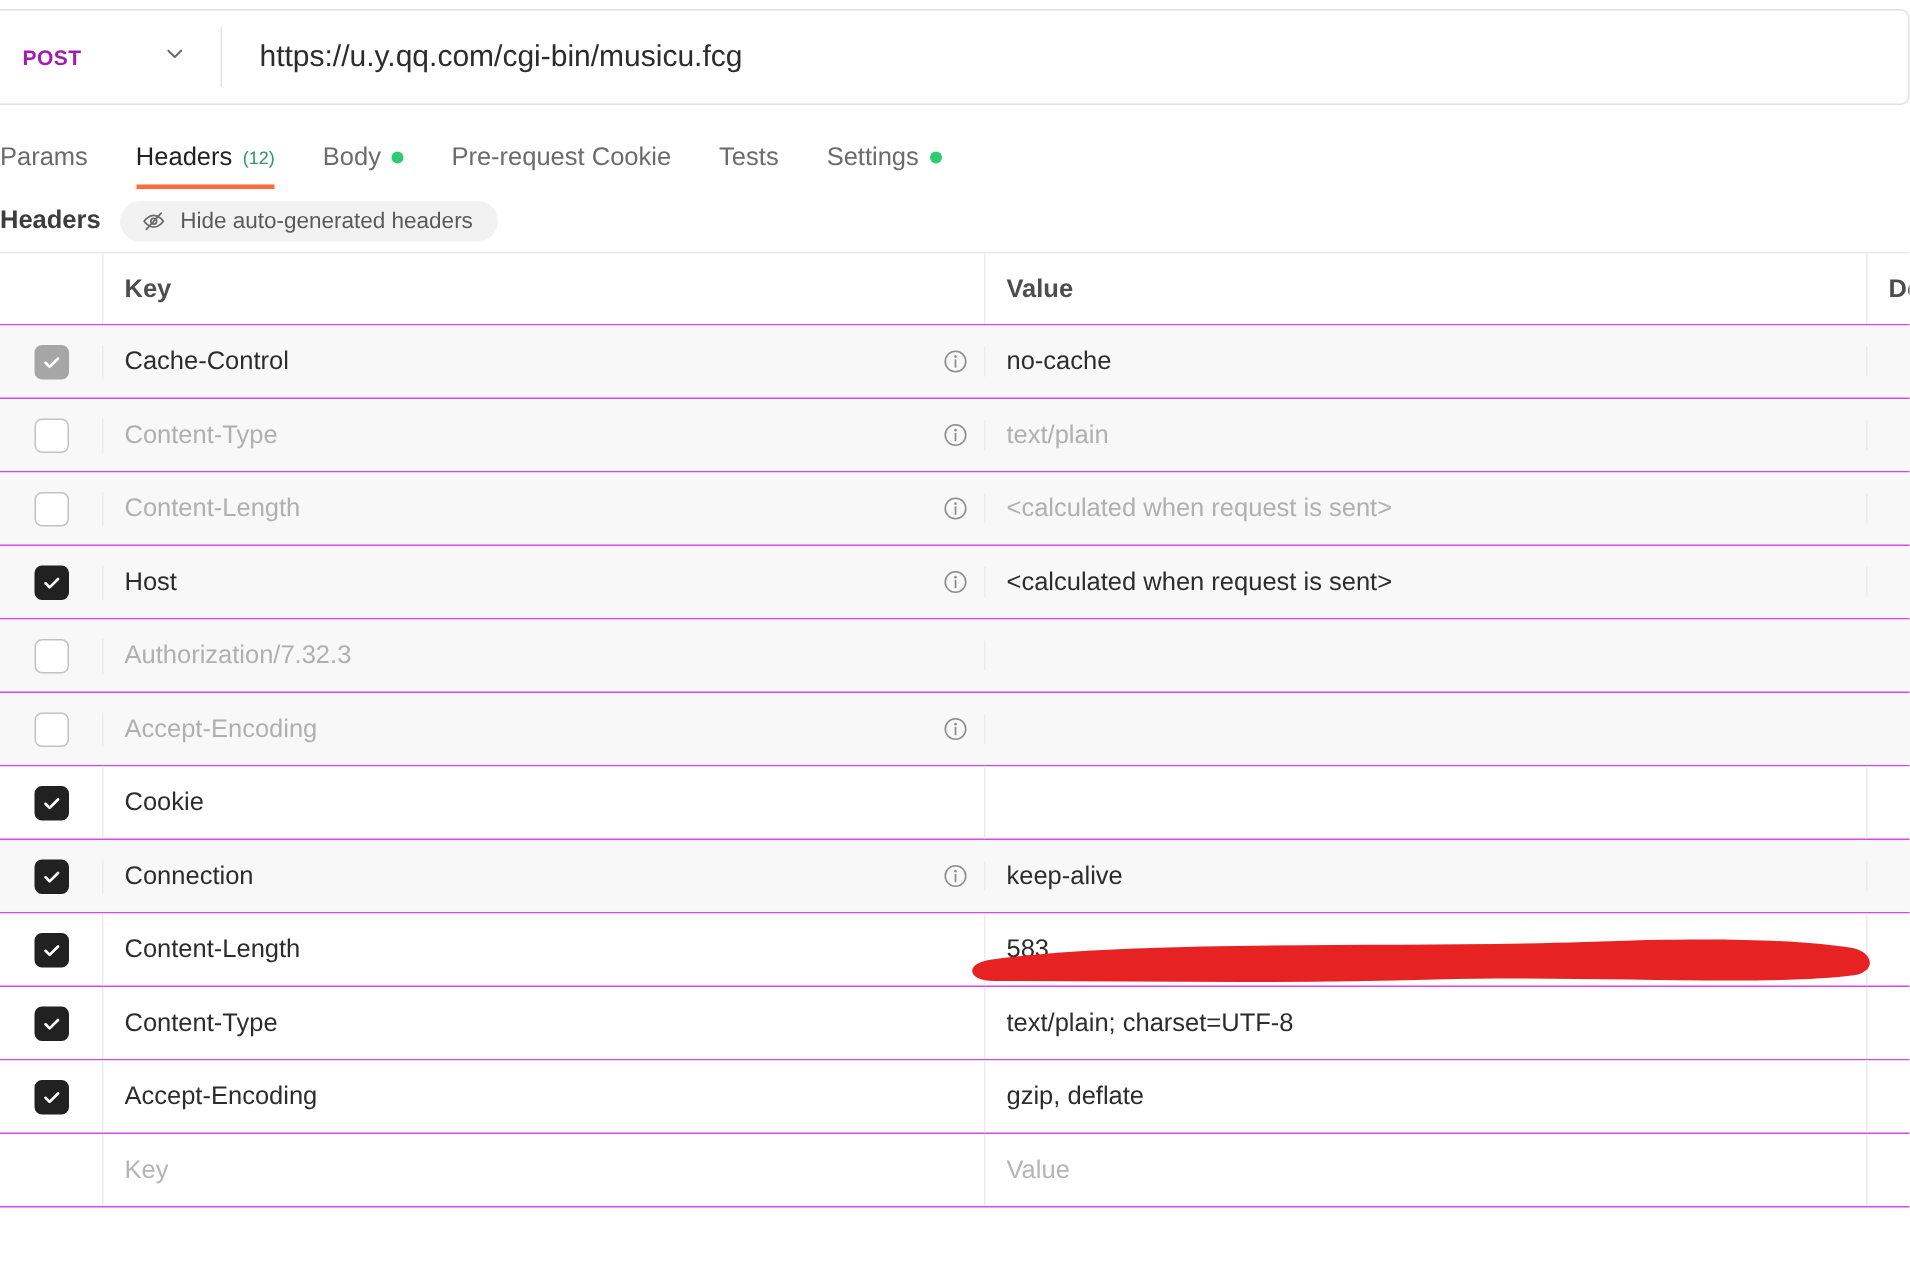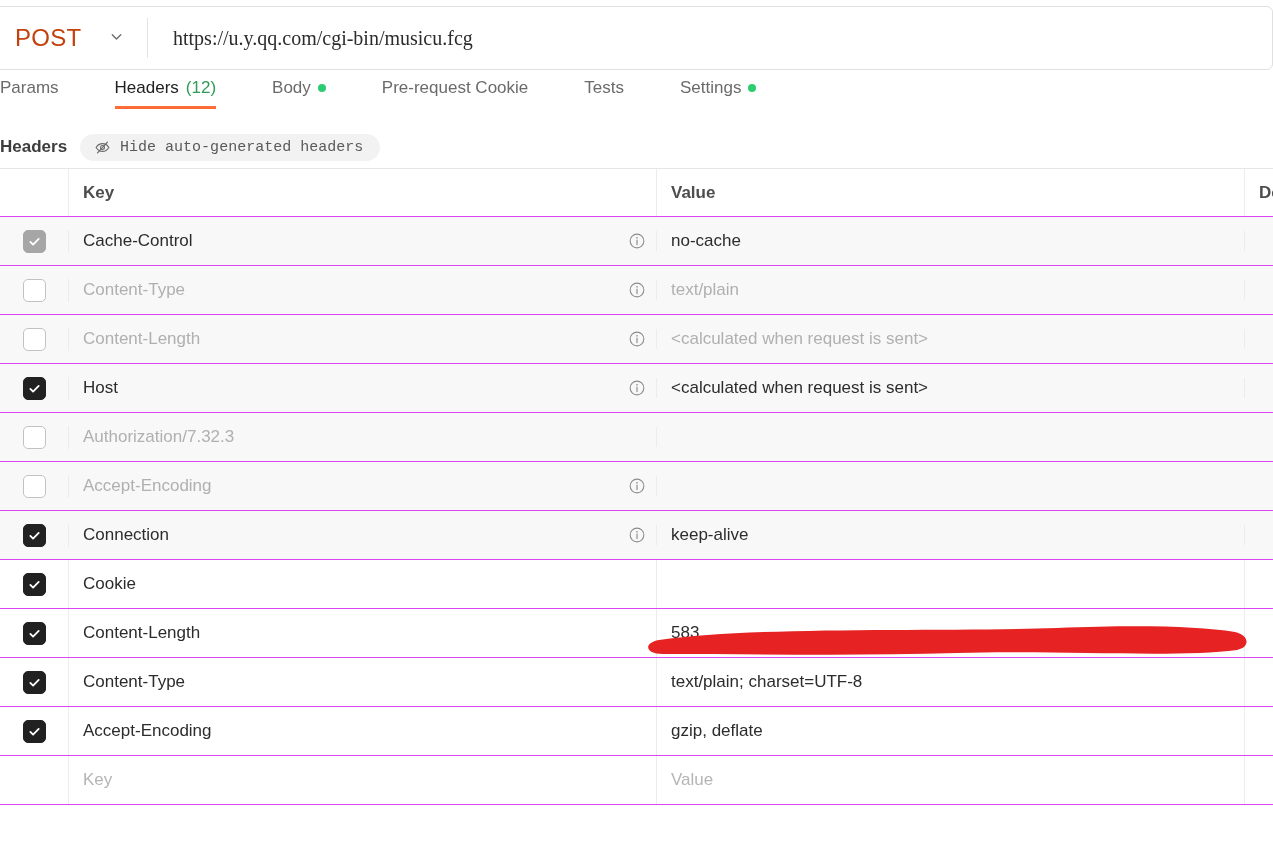--- a/index.html
+++ b/index.html
@@ -24,53 +24,52 @@
   }
   .method-select {
     display: flex;
     align-items: center;
     width: 158px;
     height: 100%;
     padding-left: 26px;
     cursor: pointer;
   }
   .method-label {
-    font-size: 24px;
-    font-weight: normal;
-    color: #c2410c;
+    font-size: 14px;
+    font-weight: bold;
+    color: #a21caf;
     letter-spacing: 0.3px;
   }
   .method-caret {
     margin-left: auto;
     margin-right: 22px;
     color: #6b6b6b;
   }
   .method-divider {
     width: 1px; height: 40px;
     background: #e4e4e4;
   }
   .url-input {
     flex: 1;
     border: none; outline: none;
     background: transparent;
-    font-family: Liberation Serif, serif;
+    font-family: Liberation Sans, sans-serif;
     font-size: 20px;
     color: #2c2c2c;
     padding-left: 25px;
     height: 100%;
   }
 
   
   .tabs {
     position: absolute;
-    left: 0; top: 67px;
+    left: 0; top: 84px;
     width: 1273px; height: 42px;
     display: flex;
     align-items: flex-start;
-    gap: 24px;
   }
   .tab {
     position: relative;
     display: flex;
     align-items: center;
     gap: 7px;
     height: 42px;
     padding: 0 16px;
     font-size: 17px;
     color: #6b6b6b;
@@ -79,21 +78,21 @@
   }
   .tab:first-child { padding-left: 0; }
   .tab.active { color: #212121; }
   .tab.active::after {
     content: "";
     position: absolute;
     left: 16px; right: 16px; bottom: 0;
     height: 3px;
     background: #ff6c37;
   }
-  .tab-count { color: #2e9b57; font-size: 17px; }
+  .tab-count { color: #2e9b57; font-size: 12px; }
   .dot {
     width: 8px; height: 8px;
     border-radius: 50%;
     background: #2ecc71;
     display: inline-block;
   }
 
   
   .subhead {
     position: absolute;
@@ -112,21 +111,21 @@
     display: flex;
     align-items: center;
     gap: 9px;
     background: #f2f2f2;
     border-radius: 16px;
     padding: 5px 17px 5px 14px;
     font-size: 15px;
     color: #5a5a5a;
     cursor: pointer;
     border: none;
-    font-family: Liberation Mono, monospace;
+    font-family: Liberation Sans, sans-serif;
   }
   .eye-slash { width: 17px; height: 17px; flex: none; }
 
   
   .table {
     position: absolute;
     left: 0; top: 168px;
     width: 1273px;
     border-top: 1px solid #e6e6e6;
   }
@@ -398,20 +397,36 @@
         <div class="c-key">
           <span class="cell-text muted">Accept-Encoding</span>
           <span class="info-ico"><svg width="18" height="18" viewBox="0 0 20 20" fill="none">
               <circle cx="10" cy="10" r="7.6" stroke="#8c8c8c" stroke-width="1.2"></circle>
               <circle cx="10" cy="6.4" r="0.95" fill="#8c8c8c"></circle>
               <path d="M10 8.9v5.1" stroke="#8c8c8c" stroke-width="1.3" stroke-linecap="round"></path>
             </svg></span>
         </div>
         <div class="c-desc"></div>
       </div>
+      <div class="row user-row">
+        <div class="c-check">
+          <div class="cbx on">
+            <svg width="15" height="15" viewBox="0 0 20 20" fill="none">
+              <path d="M4.5 10.5l3.6 3.6L15.6 6.6" stroke="#ffffff" stroke-width="2.4" stroke-linecap="round" stroke-linejoin="round"></path>
+            </svg>
+          </div>
+        </div>
+        <div class="c-key">
+          <span class="cell-text">Cookie</span>
+        </div>
+        <div class="c-val">
+          <span class="cell-text"></span>
+        </div>
+        <div class="c-desc"></div>
+      </div>
       <div class="row auto-gen">
         <div class="c-check">
           <div class="cbx on">
             <svg width="15" height="15" viewBox="0 0 20 20" fill="none">
               <path d="M4.5 10.5l3.6 3.6L15.6 6.6" stroke="#ffffff" stroke-width="2.4" stroke-linecap="round" stroke-linejoin="round"></path>
             </svg>
           </div>
         </div>
         <div class="c-key">
           <span class="cell-text">Connection</span>
@@ -428,36 +443,20 @@
       </div>
       <div class="row user-row">
         <div class="c-check">
           <div class="cbx on">
             <svg width="15" height="15" viewBox="0 0 20 20" fill="none">
               <path d="M4.5 10.5l3.6 3.6L15.6 6.6" stroke="#ffffff" stroke-width="2.4" stroke-linecap="round" stroke-linejoin="round"></path>
             </svg>
           </div>
         </div>
         <div class="c-key">
-          <span class="cell-text">Cookie</span>
-        </div>
-        <div class="c-val">
-          <span class="cell-text"></span>
-        </div>
-        <div class="c-desc"></div>
-      </div>
-      <div class="row user-row">
-        <div class="c-check">
-          <div class="cbx on">
-            <svg width="15" height="15" viewBox="0 0 20 20" fill="none">
-              <path d="M4.5 10.5l3.6 3.6L15.6 6.6" stroke="#ffffff" stroke-width="2.4" stroke-linecap="round" stroke-linejoin="round"></path>
-            </svg>
-          </div>
-        </div>
-        <div class="c-key">
           <span class="cell-text">Content-Length</span>
         </div>
         <div class="c-val">
           <span class="cell-text">583</span>
         </div>
         <div class="c-desc"></div>
       </div>
       <div class="row user-row">
         <div class="c-check">
           <div class="cbx on">

